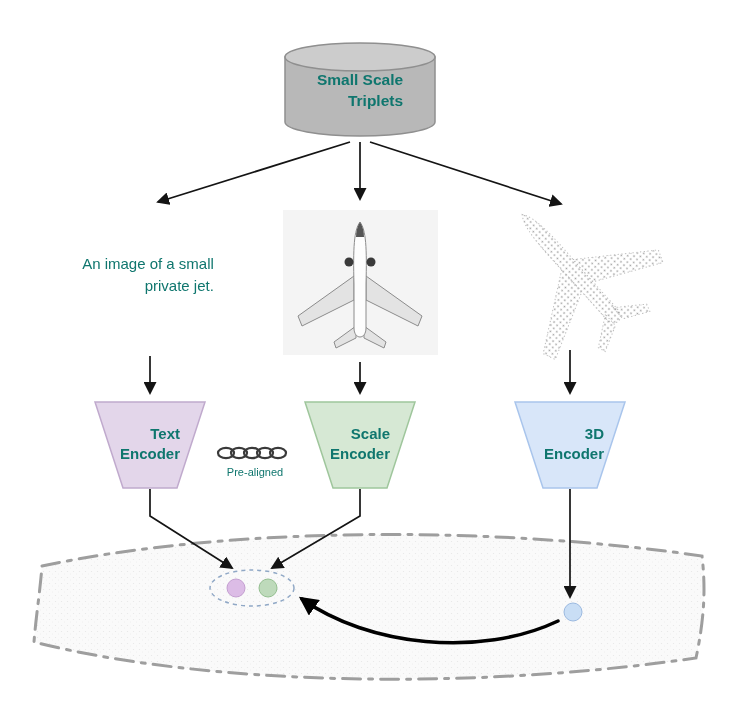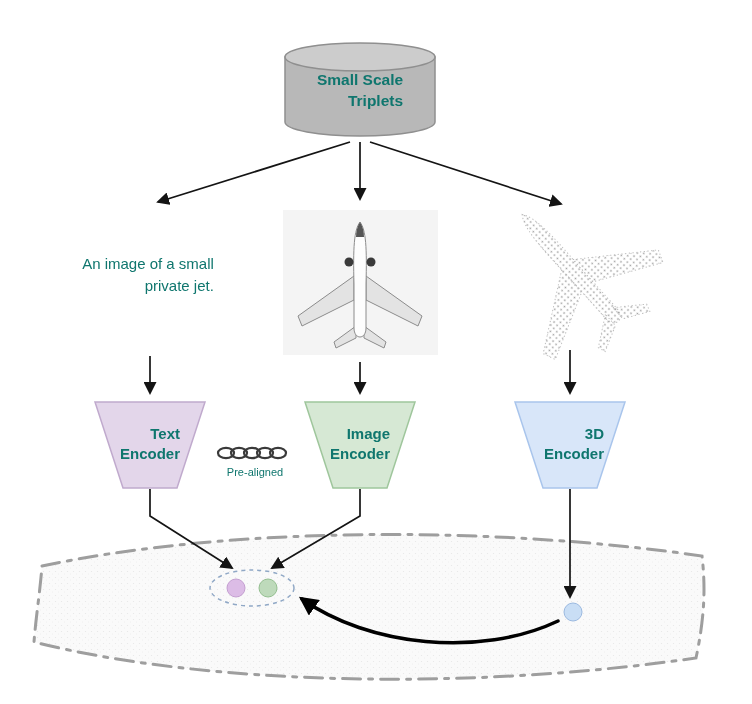--- a/index.html
+++ b/index.html
@@ -109,19 +109,19 @@
 
     <path d="M 558 621 C 480 658, 368 646, 302 599" fill="none" stroke="#000000" stroke-width="3.5" stroke-linecap="round" marker-end="url(#ahBig)"></path>
   </svg>
 
   <div class="lbl db-label">Small Scale
 Triplets</div>
   <div class="lbl text-sample">An image of a small
 private jet.</div>
   <div class="lbl enc-label enc-text">Text
 Encoder</div>
-  <div class="lbl enc-label enc-image">Image
+  <div class="lbl enc-label enc-image">Scale
 Encoder</div>
   <div class="lbl enc-label enc-3d">3D
 Encoder</div>
   <div class="lbl prealigned">Pre-aligned</div>
 
 </div>
 
 </body></html>

